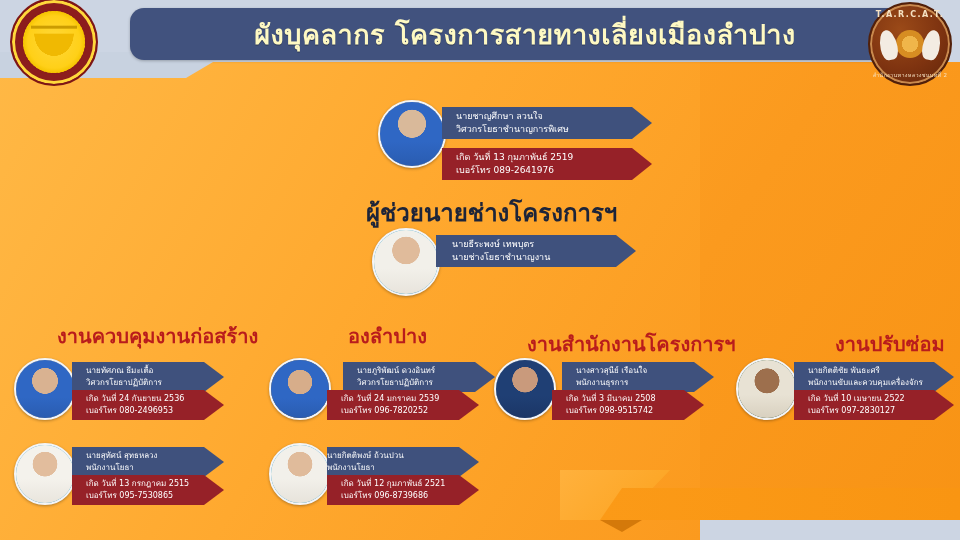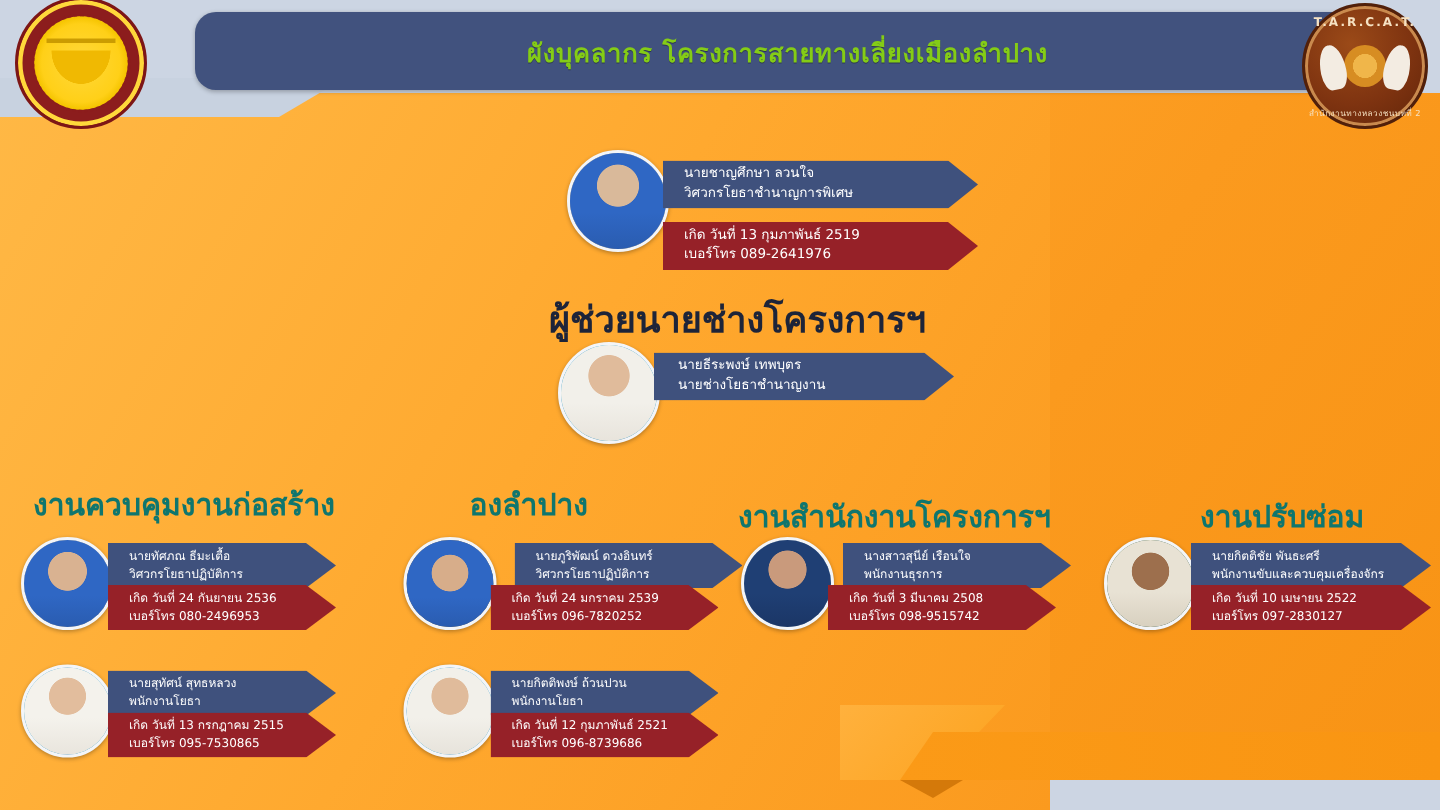--- a/index.html
+++ b/index.html
@@ -48,21 +48,21 @@
   }
 
   
   .titlebar {
     position:absolute; left:130px; top:8px; width:790px; height:52px;
     background:#41527e; border-radius:14px;
     box-shadow:0 1px 3px rgba(0,0,0,.25);
     display:flex; align-items:center; justify-content:center;
   }
   .titlebar .title {
-    color:#84cc16; font-size:17px; font-weight:bold;
+    color:#fef9c3; font-size:27px; font-weight:bold;
     letter-spacing:.5px; white-space:nowrap;
     text-shadow:0 1px 0 rgba(0,0,0,.35);
   }
   .logo { position:absolute; border-radius:50%; }
   .logo-left {
     left:10px; top:-2px; width:88px; height:88px;
     background:
       radial-gradient(circle at 50% 50%, #ffd83b 0%, #ffd018 44%, #f5c400 52%, transparent 53%),
       radial-gradient(circle at 50% 50%, #8c1d1d 0%, #8c1d1d 100%);
     border:2px solid #7d1616;
@@ -103,22 +103,23 @@
     position:absolute; left:0; right:0; top:6px; text-align:center;
     font-size:8px; color:#f6e2c3; letter-spacing:1.4px; font-weight:bold;
   }
   .logo-right .rtext2 {
     position:absolute; left:0; right:0; bottom:5px; text-align:center;
     font-size:5.5px; color:#f6e2c3; letter-spacing:.3px;
   }
 
   
   .section-title {
-    position:absolute; color:#0f766e; font-size:20px; font-weight:bold;
+    position:absolute; color:#b91c1c; font-size:20px; font-weight:bold;
     white-space:nowrap;
+    margin-left:35px;
   }
   .big-title {
     position:absolute; color:#1d2439; font-size:24px; font-weight:bold;
     white-space:nowrap;
   }
 
   
   .card { position:absolute; }
   .avatar {
     position:absolute; left:0; top:0; border-radius:50%;
@@ -259,21 +260,21 @@
     </div>
   </div>
 
   <div class="card" style="left:269px; top:443px; width:225px; height:66px;">
     <div class="avatar" style="width:62px; height:62px;">
       <div class="ph" style="background:
         radial-gradient(circle at 50% 33%, #e0bb9b 0 25%, transparent 26%),
         linear-gradient(#f2f0ea 58%, #e7e3db 100%),
         linear-gradient(#5fc4e4,#45b2d6);"></div>
     </div>
-    <div class="banner-blue" style="left:58px; top:4px; width:152px; padding-left:14px; font-size:8px; line-height:12px;">
+    <div class="banner-blue" style="left:58px; top:4px; width:152px; font-size:8px; line-height:12px;">
       <span class="ln">นายกิตติพงษ์ ถ้วนปวน</span>
       <span class="ln">พนักงานโยธา</span>
     </div>
     <div class="banner-red" style="left:58px; top:32px; width:152px; padding-left:14px; font-size:8px; line-height:12px;">
       <span class="ln">เกิด วันที่ 12 กุมภาพันธ์ 2521</span>
       <span class="ln">เบอร์โทร 096-8739686</span>
     </div>
   </div>
 
   <div class="card" style="left:494px; top:358px; width:225px; height:66px;">

